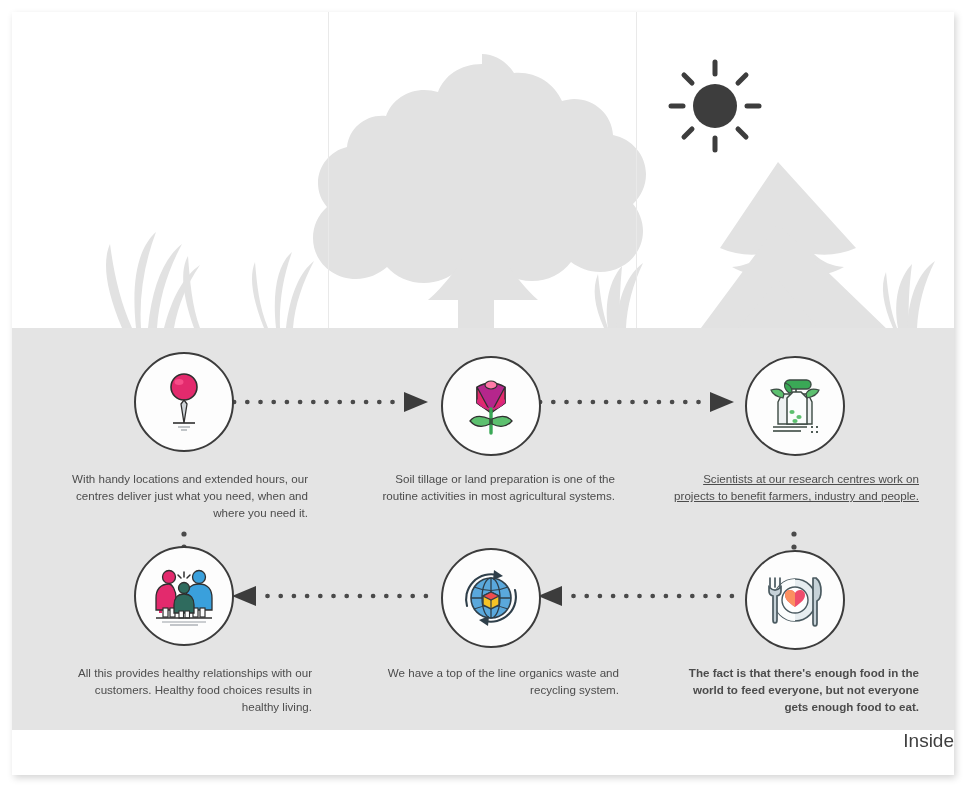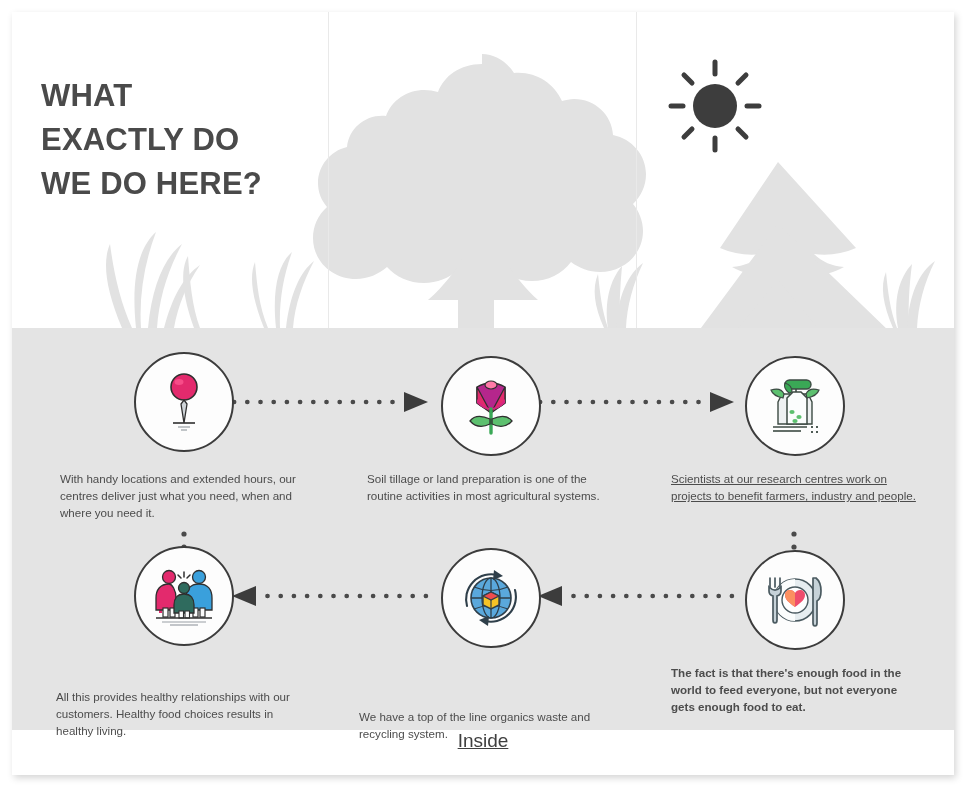--- a/index.html
+++ b/index.html
@@ -31,30 +31,30 @@
 
   .flow{position:absolute;left:0;top:0;width:942px;height:402px;}
 
   
   .node{position:absolute;width:100px;height:100px;border-radius:50%;
         background:#fdfdfd;border:2.5px solid #3c3c3c;
         box-sizing:border-box;display:flex;align-items:center;
         justify-content:center;}
   .node svg{display:block;}
 
-  .cap{position:absolute;width:248px;text-align:left;
+  .cap{position:absolute;width:248px;text-align:right;
        font-size:11.6px;line-height:1.48;color:#4c4c4c;}
 
   
   .conn{position:absolute;left:0;top:0;width:942px;height:402px;
         pointer-events:none;}
 
   
   .footer{position:absolute;left:0;top:718px;width:942px;
-          text-align:center;font-size:19px;color:#3f3f3f;text-decoration:underline;}
+          text-align:right;font-size:19px;color:#3f3f3f;}
 </style>
 </head>
 <body>
 
 <div id="page">
   <div class="card">
 
     <div class="banner">
 
       <svg class="banner-svg" viewBox="0 0 942 316">
@@ -128,25 +128,20 @@
           <path d="M182 316 c-12 -34 -14 -58 -6 -72 c2 26 4 50 12 72 z"></path>
           <path d="M252 316 c-12 -30 -15 -52 -9 -66 c2 23 4 44 13 66 z"></path>
           <path d="M264 316 c-4 -38 2 -64 16 -76 c-9 25 -13 50 -12 76 z"></path>
           <path d="M274 316 c4 -34 14 -56 28 -67 c-11 21 -19 43 -21 67 z"></path>
         </g>
       </svg>
 
       <div class="panel-div d1"></div>
       <div class="panel-div d2"></div>
 
-      <div class="title">
-        <div>WHAT</div>
-        <div>EXACTLY DO</div>
-        <div>WE DO HERE?</div>
-      </div>
     </div>
 
     <div class="band">
       <div class="flow">
 
         <svg class="conn" viewBox="0 0 942 402">
           <g stroke="#4a4a4a" stroke-width="4.5" stroke-linecap="round" stroke-dasharray="0.2 13" fill="none">
             <line x1="222" y1="74" x2="388" y2="74"></line>
             <line x1="528" y1="74" x2="694" y2="74"></line>
             <line x1="720" y1="268" x2="554" y2="268"></line>
@@ -242,40 +237,40 @@
             <g stroke="#2f2f2f" stroke-width="1.5" stroke-linecap="round">
               <line x1="26" y1="10" x2="29" y2="13"></line>
               <line x1="32" y1="7" x2="32" y2="12"></line>
               <line x1="38" y1="10" x2="35" y2="13"></line>
             </g>
             <line x1="4" y1="53" x2="60" y2="53" stroke="#2f2f2f" stroke-width="1.6"></line>
             <line x1="10" y1="57" x2="54" y2="57" stroke="#9aa0a6" stroke-width="1.2"></line>
             <line x1="18" y1="60" x2="46" y2="60" stroke="#9aa0a6" stroke-width="1.2"></line>
           </svg>
         </div>
-        <div class="cap" style="left:44px;top:336px;margin-top:24px;">All this provides healthy relationships with our customers. Healthy food choices results in healthy living.</div>
+        <div class="cap" style="left:52px;top:336px;">All this provides healthy relationships with our customers. Healthy food choices results in healthy living.</div>
 
         <div class="node" style="left:429px;top:220px;">
           <svg width="64" height="64" viewBox="0 0 64 64">
             <circle cx="32" cy="32" r="20" fill="#5aa8dc" stroke="#2f3f4a" stroke-width="1.6"></circle>
             <ellipse cx="32" cy="32" rx="9" ry="20" fill="none" stroke="#2f3f4a" stroke-width="1.3"></ellipse>
             <line x1="12" y1="32" x2="52" y2="32" stroke="#2f3f4a" stroke-width="1.3"></line>
             <line x1="32" y1="12" x2="32" y2="52" stroke="#2f3f4a" stroke-width="1.3"></line>
             <path d="M15 21 q17 7 34 0" fill="none" stroke="#2f3f4a" stroke-width="1.1"></path>
             <path d="M15 43 q17 -7 34 0" fill="none" stroke="#2f3f4a" stroke-width="1.1"></path>
             <path d="M32 26 l8 4 l0 9 l-8 4 l-8 -4 l0 -9 Z" fill="#f6c326" stroke="#2f3f4a" stroke-width="1.4"></path>
             <path d="M32 26 l8 4 l-8 4 l-8 -4 Z" fill="#ef4d4d" stroke="#2f3f4a" stroke-width="1.3"></path>
             <line x1="32" y1="34" x2="32" y2="43" stroke="#2f3f4a" stroke-width="1.2"></line>
             <path d="M8 40 a25 25 0 0 1 30 -31" fill="none" stroke="#2f3f4a" stroke-width="2.1" stroke-linecap="round"></path>
             <polygon points="35,4 44,10 34,14" fill="#2f3f4a"></polygon>
             <path d="M56 24 a25 25 0 0 1 -30 31" fill="none" stroke="#2f3f4a" stroke-width="2.1" stroke-linecap="round"></path>
             <polygon points="29,60 20,54 30,50" fill="#2f3f4a"></polygon>
           </svg>
         </div>
-        <div class="cap" style="left:347px;top:336px;margin-top:44px;">We have a top of the line organics waste and recycling system.</div>
+        <div class="cap" style="left:359px;top:336px;">We have a top of the line organics waste and recycling system.</div>
 
         <div class="node" style="left:733px;top:222px;">
           <svg width="66" height="60" viewBox="0 0 66 60">
             <circle cx="33" cy="30" r="21" fill="#e6edf0" stroke="#4a5a60" stroke-width="1.6"></circle>
             <path d="M33 9 a21 21 0 0 0 0 42 Z" fill="#fbfdfd"></path>
             <circle cx="33" cy="30" r="13" fill="#fdfefe" stroke="#4a5a60" stroke-width="1.4"></circle>
             <path d="M33 37 c-7 -5 -10 -8 -10 -12 c0 -3 2 -5 5 -5 c2 0 4 1 5 3 c1 -2 3 -3 5 -3 c3 0 5 2 5 5 c0 4 -3 7 -10 12 Z" fill="#ef4d6d"></path>
             <path d="M33 37 c-7 -5 -10 -8 -10 -12 c0 -3 2 -5 5 -5 c2 0 4 1 5 3 l0 14 Z" fill="#fb9060"></path>
 
             <g stroke="#4a5a60" stroke-width="1.7" fill="#c6d2d8" stroke-linecap="round">

